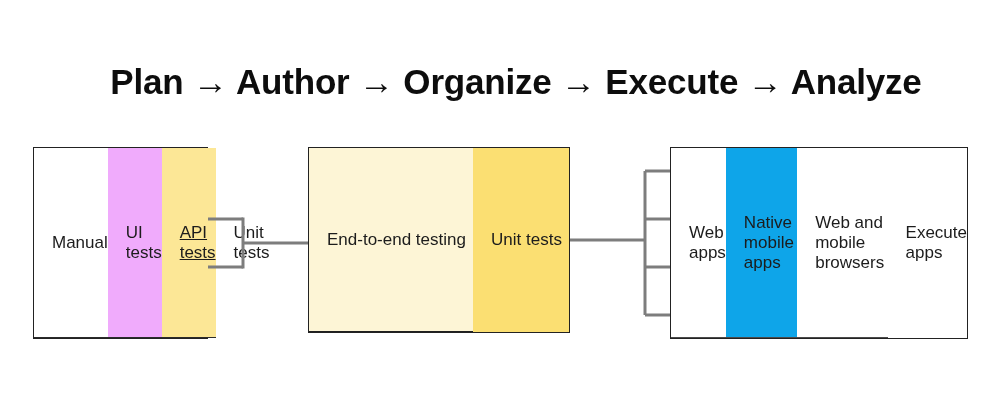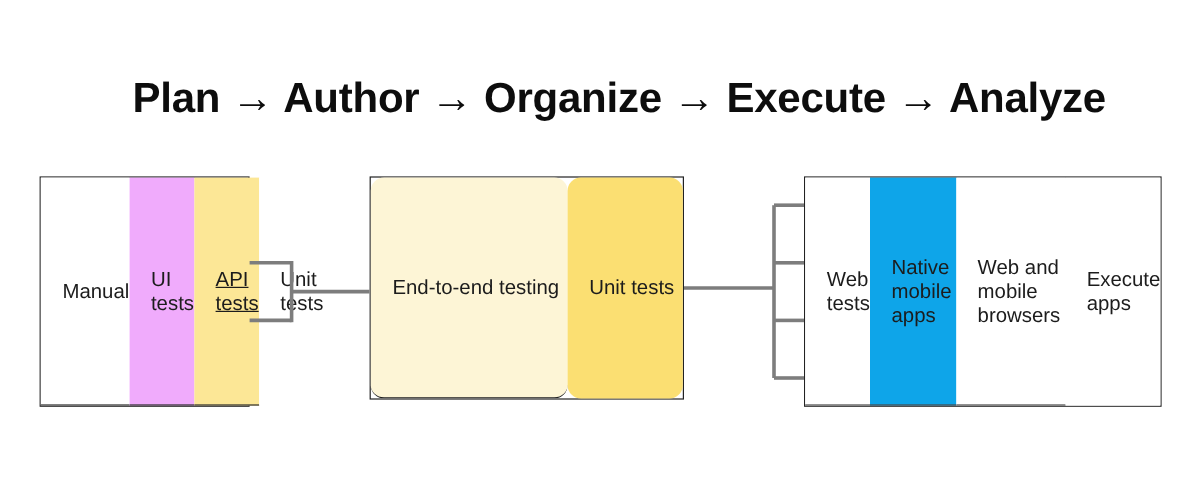--- a/index.html
+++ b/index.html
@@ -66,21 +66,21 @@
   }
   #col-left .cell { border-bottom-color: #2b2b2b; }
 
   
   #col-mid {
     left: 308px;
     top: 147px;
     width: 262px;
     height: 186px;
   }
-  #col-mid .cell { border-bottom-color: #1f1f1f; border-radius: 11px; }
+  #col-mid .cell { border-bottom-color: #1f1f1f; }
 
   
   #col-right {
     left: 670px;
     top: 147px;
     width: 298px;
     height: 192px;
   }
   #col-right .cell { border-bottom-color: #4a4a4a; }
 
@@ -112,21 +112,21 @@
     <div class="cell" style="background: rgb(252, 231, 150); text-decoration: underline;">API tests</div>
     <div class="cell" style="background: rgb(255, 255, 255);">Unit tests</div>
   </div>
 
   <div class="col" id="col-mid" style="border-color: rgb(34, 34, 34);">
     <div class="cell" style="background: rgb(253, 245, 214);">End-to-end testing</div>
     <div class="cell" style="background: rgb(251, 223, 114);">Unit tests</div>
   </div>
 
   <div class="col" id="col-right" style="border-color: rgb(34, 34, 34);">
-    <div class="cell" style="background: rgb(255, 255, 255);">Web tests</div>
+    <div class="cell" style="background: rgb(255, 255, 255);">Web apps</div>
     <div class="cell" style="background: #0ea5e9;">Native mobile apps</div>
     <div class="cell" style="background: rgb(255, 255, 255);">Web and mobile browsers</div>
     <div class="cell" style="background: rgb(255, 255, 255);">Execute apps</div>
   </div>
 
   <svg id="connectors" viewBox="0 0 1000 400" xmlns="http://www.w3.org/2000/svg">
 
     <line x1="208" y1="219" x2="243" y2="219" stroke="#7d7d7d"></line>
     <line x1="208" y1="267" x2="243" y2="267" stroke="#7d7d7d"></line>
     <line x1="243" y1="217.5" x2="243" y2="268.5" stroke="#7d7d7d"></line>

